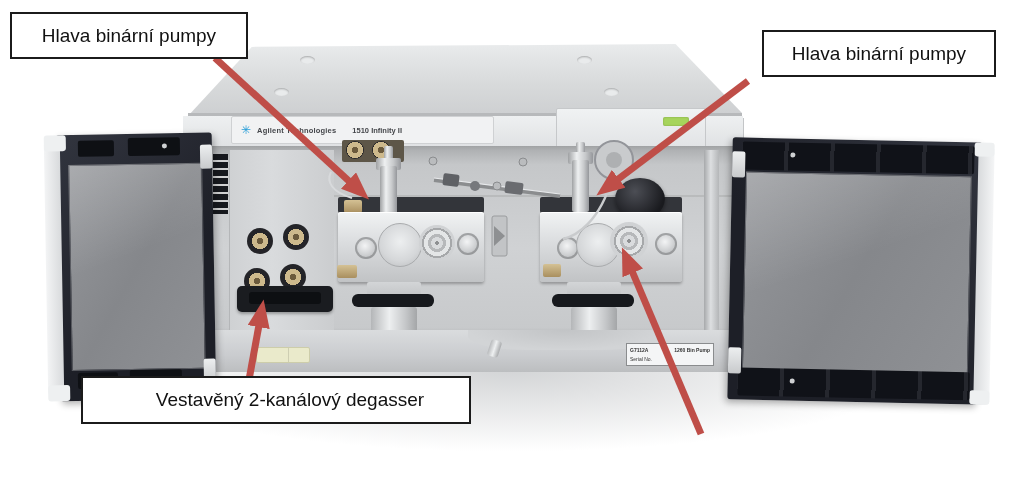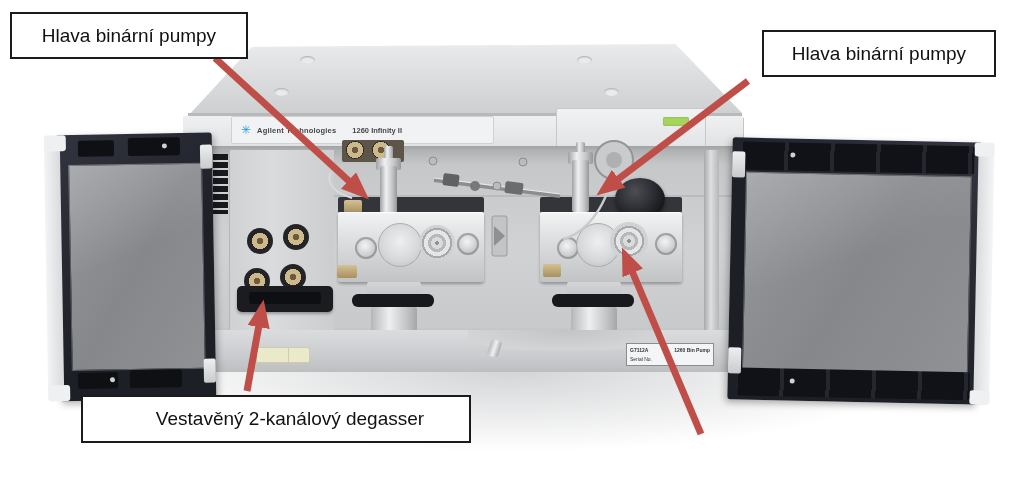--- a/index.html
+++ b/index.html
@@ -93,21 +93,21 @@
     <div class="a lid-edge" style="left:188px;top:113px;width:554px;height:3px;"></div>
     <div class="a screw" style="left:300px;top:56px;"></div>
     <div class="a screw" style="left:577px;top:56px;"></div>
     <div class="a screw" style="left:274px;top:88px;"></div>
     <div class="a screw" style="left:604px;top:88px;"></div>
 
     <div class="a fascia" style="left:183px;top:116px;width:560px;height:32px;"></div>
     <div class="a brandplate" style="left:231px;top:116px;width:252px;height:26px;">
       <span class="sparklogo">✳</span>
       <span class="brandtxt">Agilent Technologies</span>
-      <span class="modeltxt">1260 Infinity II</span>
+      <span class="modeltxt">1510 Infinity II</span>
     </div>
     <div class="a module" style="left:556px;top:108px;width:148px;height:40px;"></div>
     <div class="a led" style="left:663px;top:117px;width:26px;height:9px;"></div>
 
     <div class="a interior" style="left:196px;top:146px;width:546px;height:186px;"></div>
     <div class="a seam" style="left:196px;top:195px;width:546px;height:2px;"></div>
 
     <div class="a blkstrip" style="left:213px;top:154px;width:15px;height:60px;"></div>
 
     <div class="a degpanel" style="left:229px;top:150px;width:104px;height:182px;"></div>
@@ -234,17 +234,17 @@
       <line x1="701" y1="434" x2="632" y2="271" marker-end="url(#ah)"></line>
     </g>
   </svg>
 
   <div class="a callout" style="left:10px;top:12px;width:234px;height:43px;">
     <span>Hlava binární pumpy</span>
   </div>
   <div class="a callout" style="left:762px;top:30px;width:230px;height:43px;">
     <span>Hlava binární pumpy</span>
   </div>
-  <div class="a callout" style="left:81px;top:395px;width:358px;height:44px;padding-left:28px;">
+  <div class="a callout" style="left:81px;top:376px;width:358px;height:44px;padding-left:28px;">
     <span>Vestavěný 2-kanálový degasser</span>
   </div>
 
 </div>
 
 </body></html>

